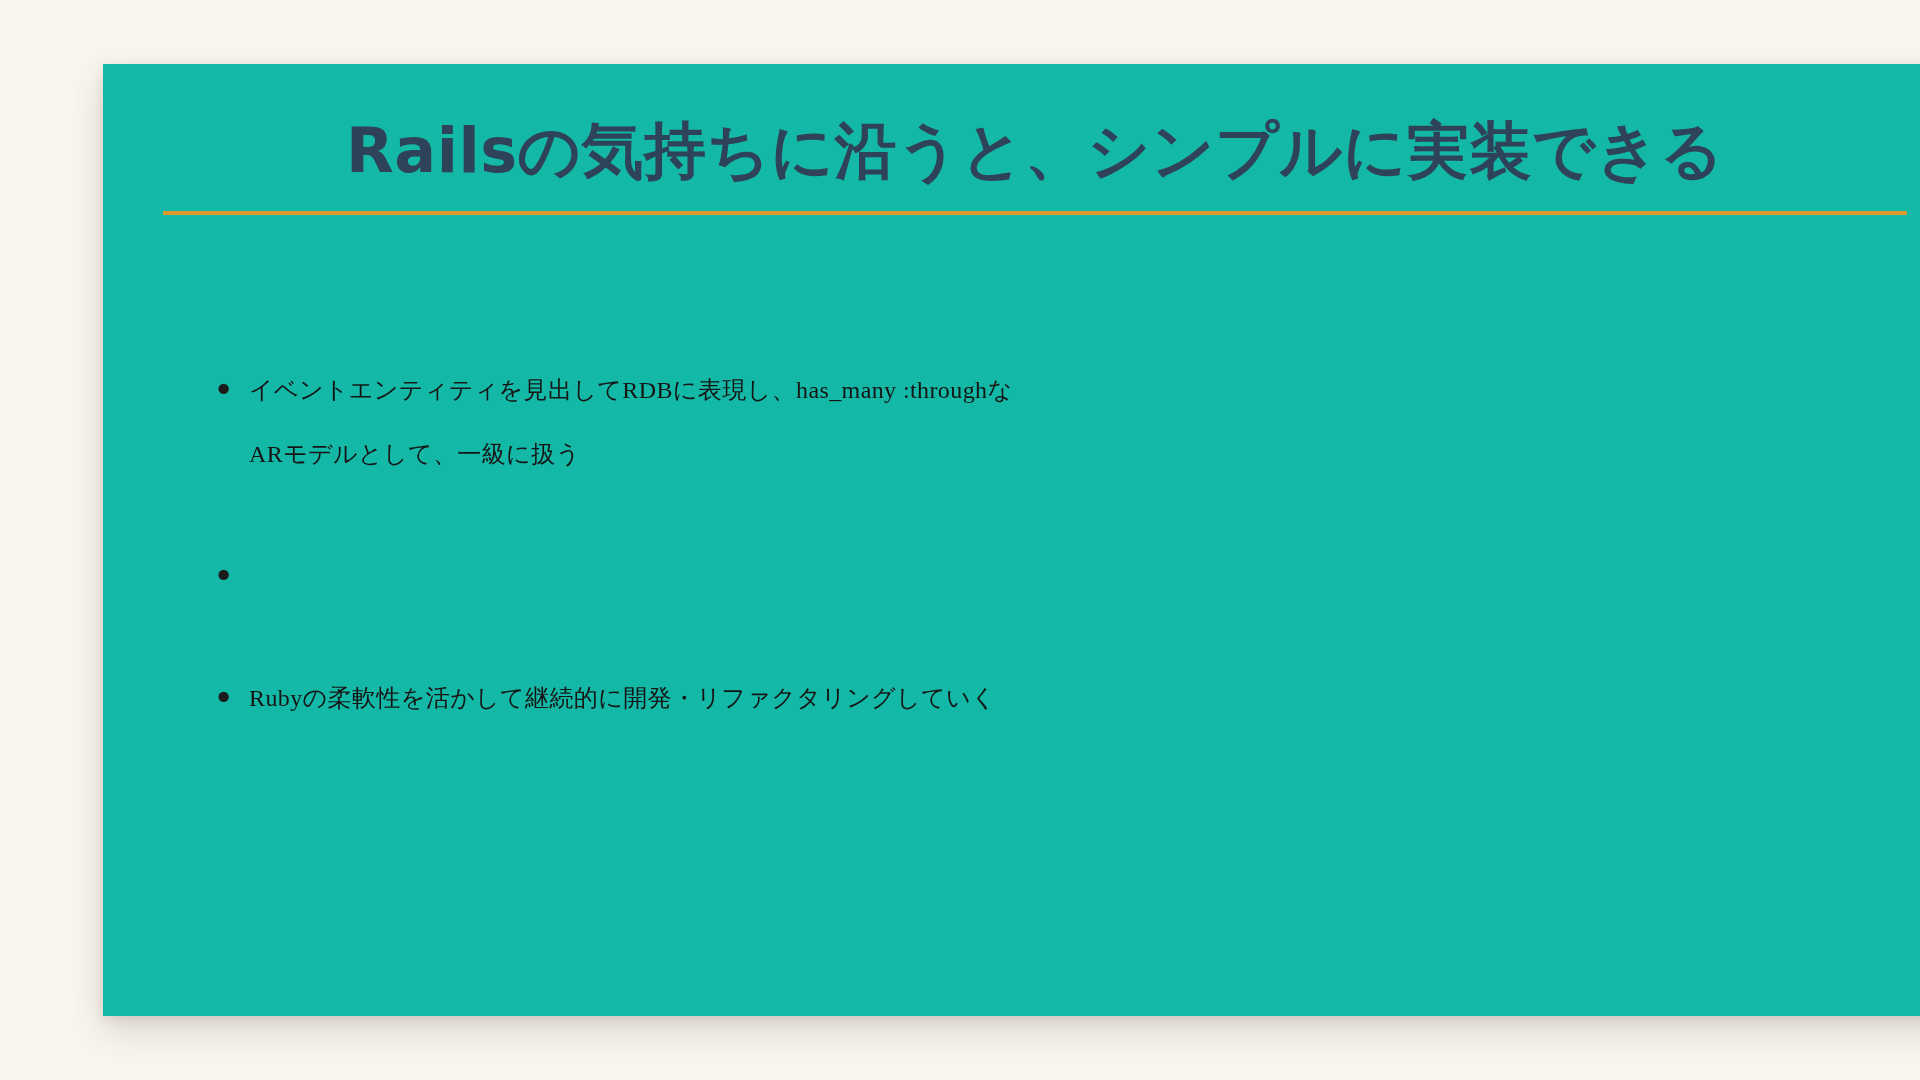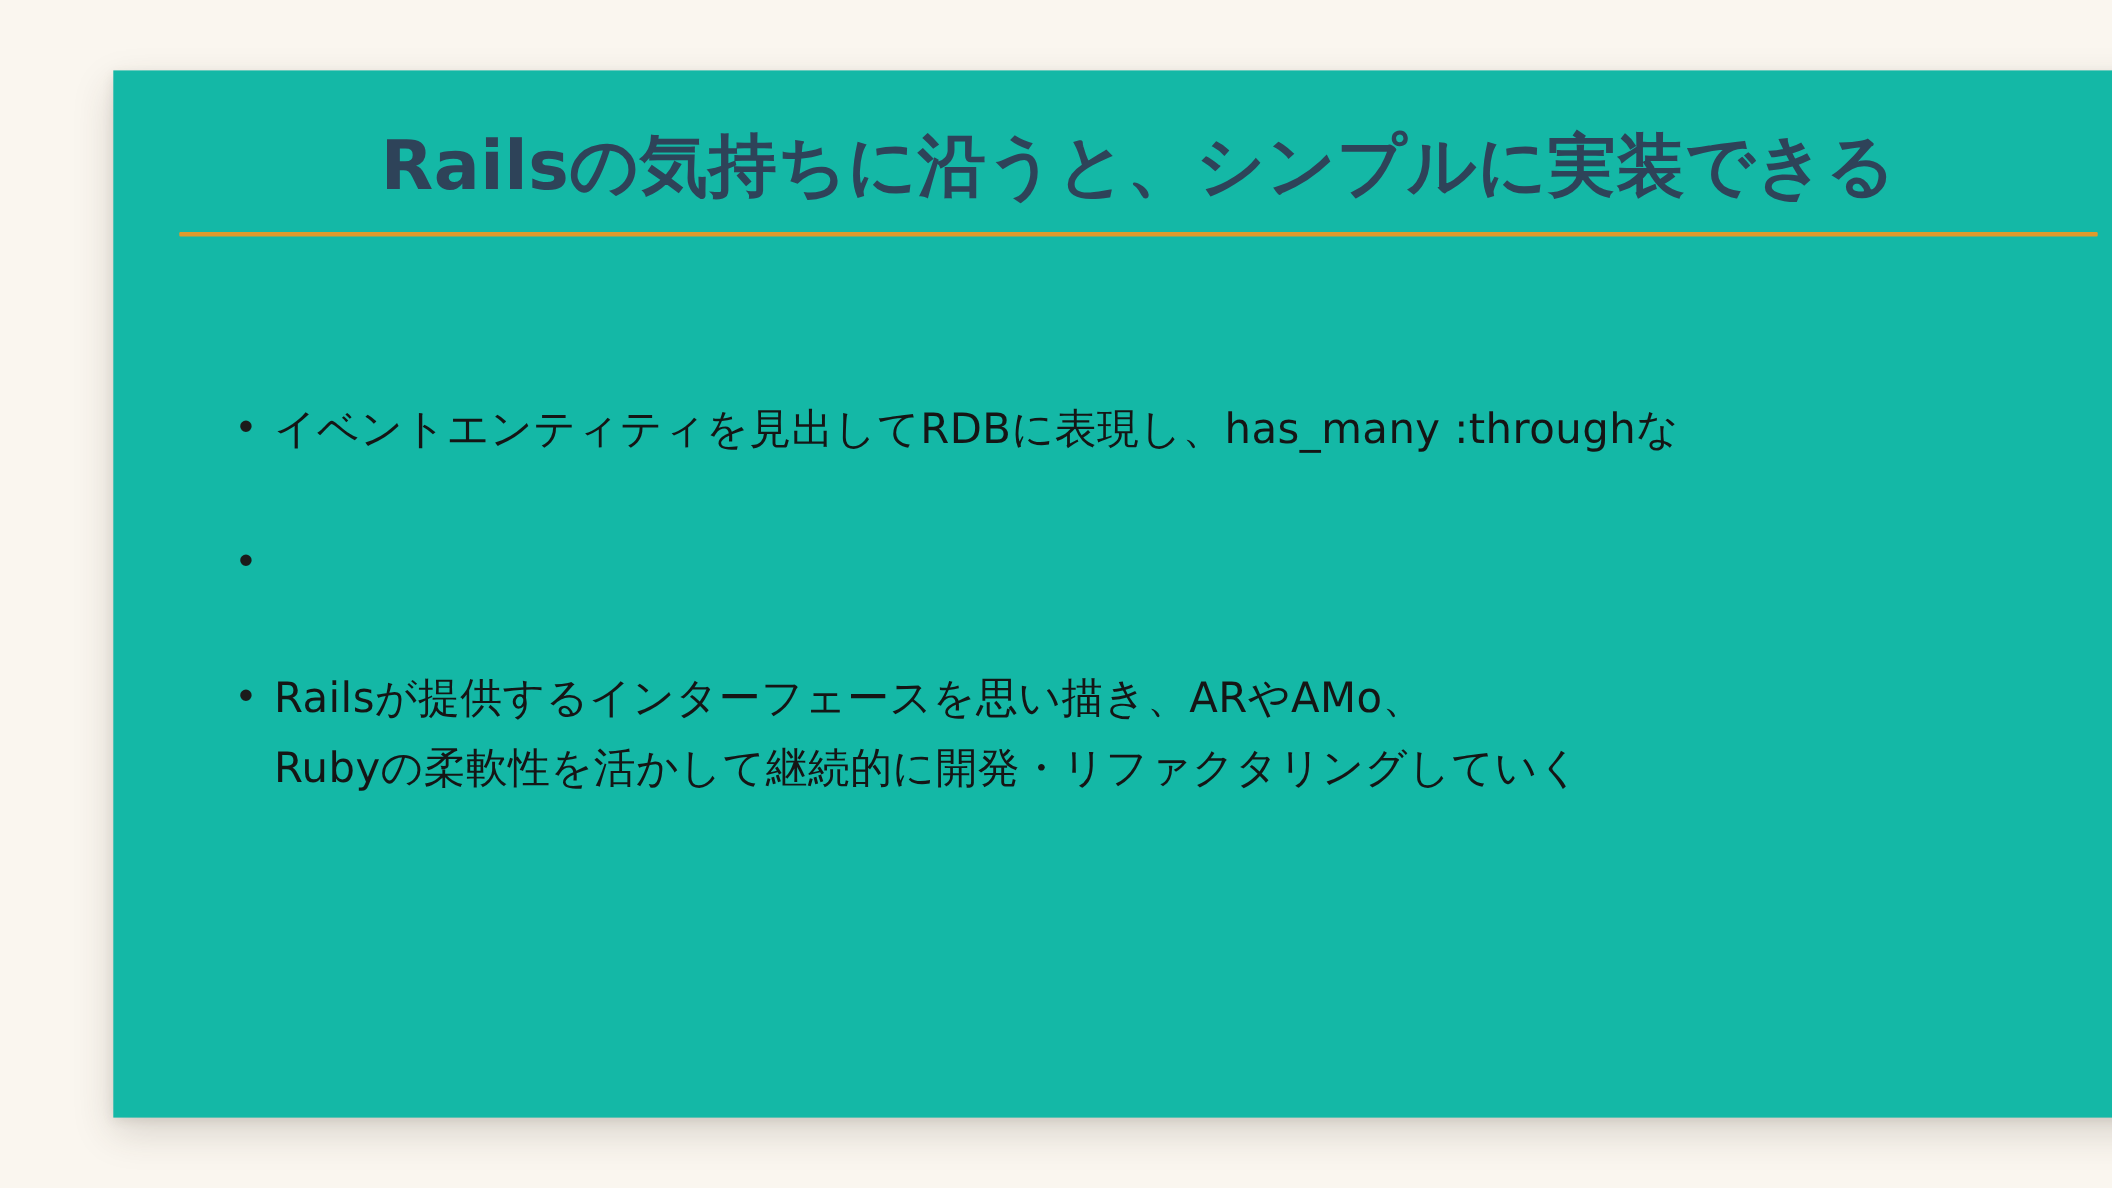--- a/index.html
+++ b/index.html
@@ -90,25 +90,26 @@
     color: #1b1b1b;
     font-size: 36px;
     line-height: 64px;
     text-align: left;
     padding-left: 6px;
     box-sizing: border-box;
   }
 
   .bullet-text {
     flex: 1 1 auto;
-    font-size: 38px;
+    font-size: 24px;
     line-height: 64px;
     color: #151515;
     letter-spacing: 0.4px;
     font-weight: 400;
+    font-family: Liberation Serif, serif;
   }
 
   .bullet-line {
     display: block;
     white-space: nowrap;
   }
 </style>
 </head>
 <body>
 
@@ -119,33 +120,33 @@
       <h1 class="slide-title">Railsの気持ちに沿うと、シンプルに実装できる</h1>
       <div class="title-divider"></div>
     </div>
 
     <ul class="bullet-list">
 
       <li class="bullet-item">
         <span class="bullet-marker">•</span>
         <span class="bullet-text">
           <span class="bullet-line">イベントエンティティを見出してRDBに表現し、has_many :throughな</span>
+          <span class="bullet-line">ARモデルとして、一級に扱う</span>
         </span>
       </li>
 
       <li class="bullet-item">
         <span class="bullet-marker">•</span>
         <span class="bullet-text">
         </span>
       </li>
 
       <li class="bullet-item">
         <span class="bullet-marker">•</span>
         <span class="bullet-text">
-          <span class="bullet-line">Railsが提供するインターフェースを思い描き、ARやAMo、</span>
           <span class="bullet-line">Rubyの柔軟性を活かして継続的に開発・リファクタリングしていく</span>
         </span>
       </li>
 
     </ul>
 
   </div>
 </div>
 
 </body></html>

